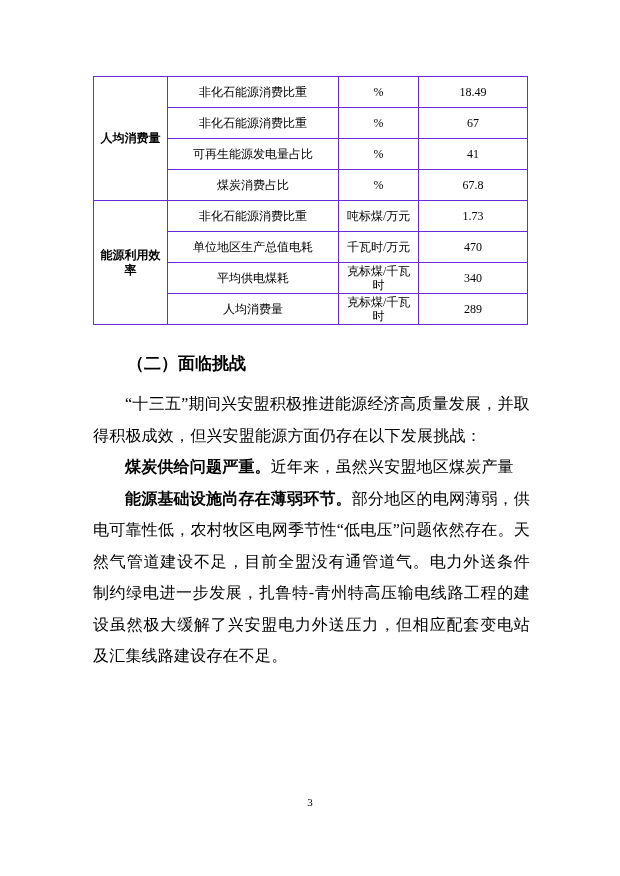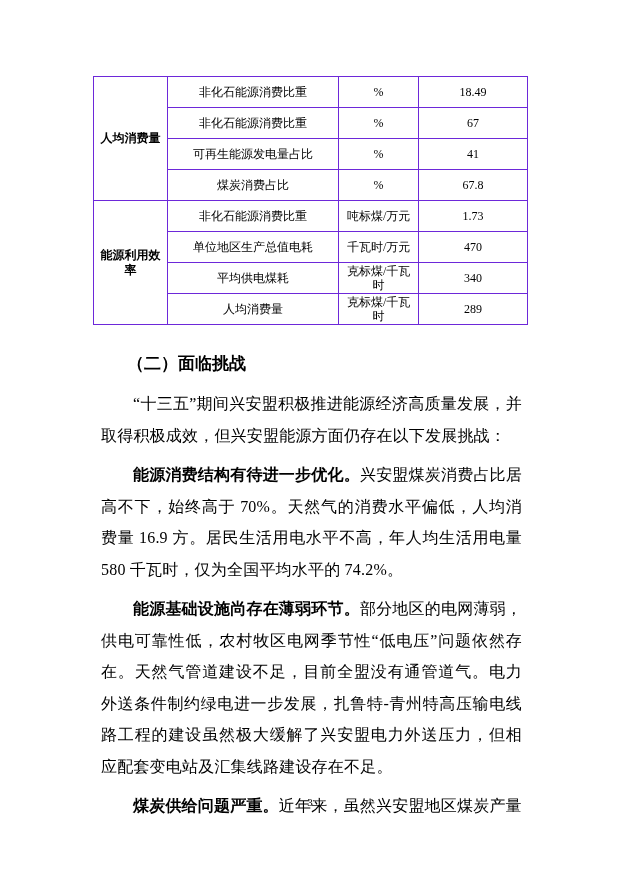--- a/index.html
+++ b/index.html
@@ -46,21 +46,21 @@
   .col-val   { width: 107px; }
 
   .heading {
     margin: 27px 0 12px 0;
     padding-left: 34px;
     font-size: 17px;
     font-weight: bold;
     line-height: 24px;
   }
   .para {
-    margin: 8px;
+    margin: 0;
     font-size: 16px;
     line-height: 31.5px;
     text-align: justify;
     text-indent: 32px;
     letter-spacing: 0.2px;
   }
   .para:first-of-type {
     margin-top: 5px;
   }
   .para .lead {
@@ -131,22 +131,21 @@
           <td>克标煤/千瓦时</td>
           <td>289</td>
         </tr>
       </tbody>
     </table>
 
     <h2 class="heading">（二）面临挑战</h2>
 
     <p class="para"><span class="lead"></span><span>“十三五”期间兴安盟积极推进能源经济高质量发展，并取得积极成效，但兴安盟能源方面仍存在以下发展挑战：</span></p>
 
-    <p class="para"><span class="lead">能源消费结构有待进一步优化。</span><span>兴安盟煤炭消费占比居高不下，始终高于 70%。天然气的消费水平偏低，人均消费量 16.9 方。居民生活用电水平不高，年人均生活用电量 580 千瓦时，仅为全国平均水平的 74.2%。</span></p>
+
+    <p class="para"><span class="lead">煤炭供给问题严重。</span><span>近年来，虽然兴安盟地区煤炭产量</span></p>
 
     <p class="para"><span class="lead">能源基础设施尚存在薄弱环节。</span><span>部分地区的电网薄弱，供电可靠性低，农村牧区电网季节性“低电压”问题依然存在。天然气管道建设不足，目前全盟没有通管道气。电力外送条件制约绿电进一步发展，扎鲁特-青州特高压输电线路工程的建设虽然极大缓解了兴安盟电力外送压力，但相应配套变电站及汇集线路建设存在不足。</span></p>
-
-    <p class="para"><span class="lead">煤炭供给问题严重。</span><span>近年来，虽然兴安盟地区煤炭产量</span></p>
 
   </div>
 
   <div class="page-number">3</div>
 </div>
 
 </body></html>

